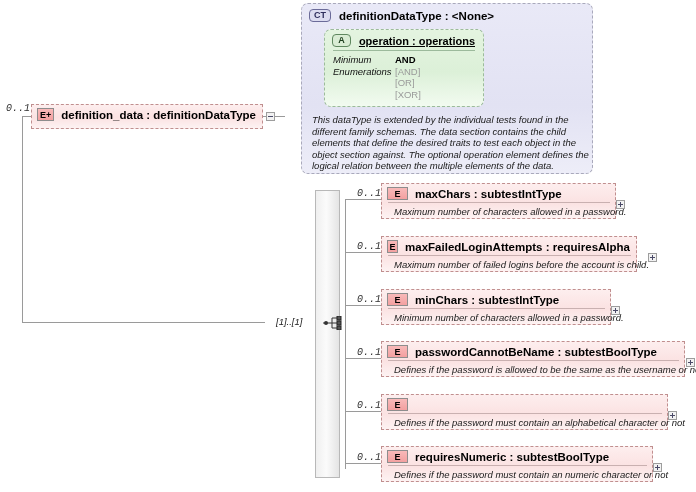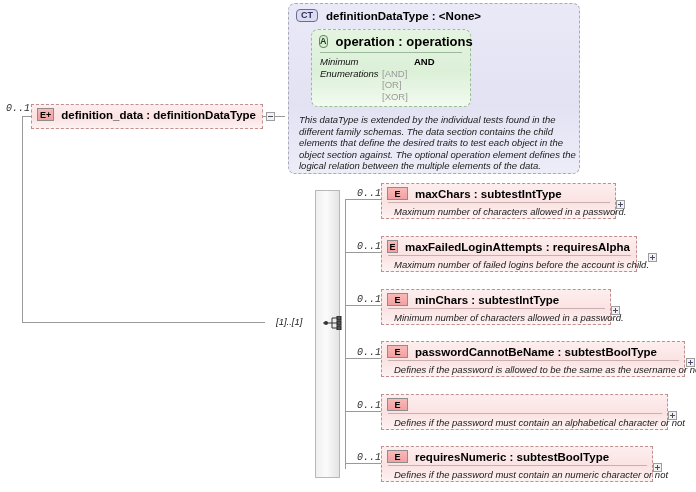--- a/index.html
+++ b/index.html
@@ -187,44 +187,44 @@
     font-weight: bold;
     color: #1d3d1d;
     background: #d9ecd4;
     border: 1px solid #5f875f;
     border-radius: 4px;
     box-sizing: border-box;
     margin-right: 8px;
     font-family: "Liberation Sans", sans-serif;
   }
   .aname {
-    font-size: 13px;
-    font-weight: bold;
-    color: #000;
+    font-size: 11px;
+    font-weight: bold;
+    color: #000;
+    text-decoration: underline;
   }
   .attrbody {
     border-top: 1px solid #9cba9c;
     margin: 0 8px;
     padding: 3px 0 4px 0;
     display: flex;
     font-size: 9.5px;
   }
   .attrlabels {
     width: 62px;
     font-style: italic;
     color: #111;
     line-height: 11.5px;
   }
   .attrvalues {
     line-height: 11.5px;
   }
   .attrvalues .v-default {
     font-weight: bold;
     color: #000;
-    margin-left: 32px;
   }
   .attrvalues .v-enum {
     color: #9a9a9a;
   }
 
   
   .seqbar {
     position: absolute;
     box-sizing: border-box;
     border: 1px solid #b8b8b8;
@@ -261,21 +261,21 @@
 
   <div class="hline" style="left:22px; top:116px; width:9px;"></div>
 
   <div class="hline" style="left:263px; top:116px; width:3px;"></div>
 
   <div class="hline" style="left:275px; top:116px; width:10px;"></div>
 
   <div class="vline" style="left:22px; top:116px; height:207px;"></div>
   <div class="hline" style="left:22px; top:322px; width:243px;"></div>
 
-  <div class="ctbox" style="left:288px; top:3px; width:292px; height:171px;">
+  <div class="ctbox" style="left:301px; top:3px; width:292px; height:171px;">
     <div class="cthead">
       <span class="cticon">CT</span>
       <span class="ctname">definitionDataType : &lt;None&gt;</span>
     </div>
 
     <div class="attrbox" style="position:absolute; left:22px; top:25px; width:160px; height:78px;">
       <div class="attrhead">
         <span class="aicon">A</span>
         <span class="aname">operation : operations</span>
       </div>

